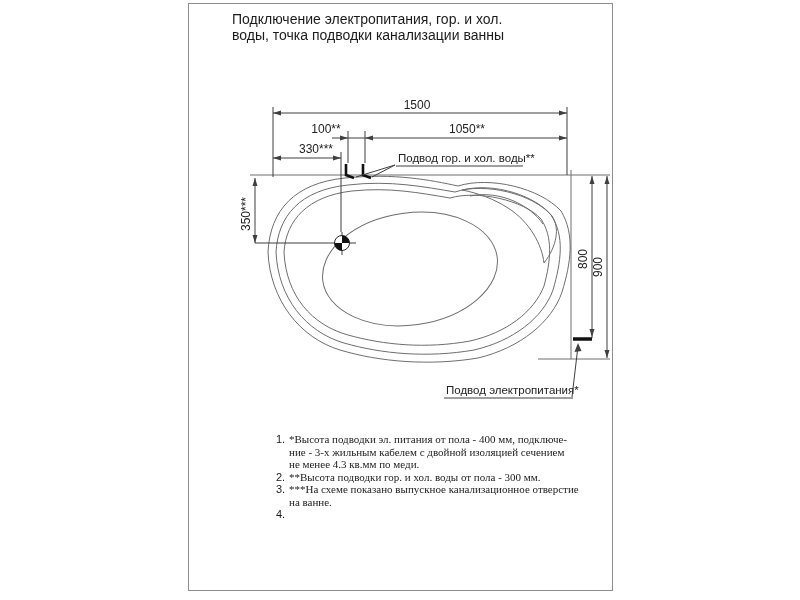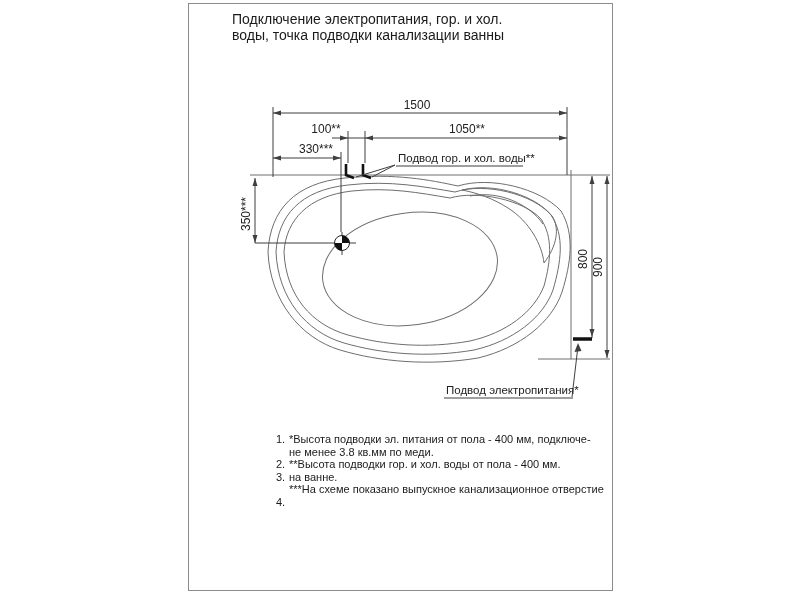--- a/index.html
+++ b/index.html
@@ -8,21 +8,21 @@
   .page{position:absolute;left:188px;top:3px;width:423px;height:586px;
         background:#ffffff;border:1px solid #8c8c8c;}
   .title-block{position:absolute;left:188px;top:11px;width:424px;text-align:left;
                color:#1b1b1b;font-size:14px;line-height:16px;margin-left:44px;}
   .title-block .t3{letter-spacing:0.5px;}
   svg.drawing{position:absolute;left:0;top:0;}
   .notes{position:absolute;left:276px;top:433px;width:345px;color:#1b1b1b;
          font-size:11px;line-height:12.5px;}
   .note{display:flex;margin:0;}
   .note .num{width:13px;flex:0 0 13px;}
-  .note .ntext{flex:1;}
+  .note .ntext{flex:1;font-family:Liberation Serif, serif;}
   text{font-family:"Liberation Sans", sans-serif;font-size:12px;fill:#222;}
   text.lbl{font-size:11.5px;}
   .thin{stroke:#6e6e6e;stroke-width:1;fill:none;}
   .dim{stroke:#3f3f3f;stroke-width:1;fill:none;}
   .bold{stroke:#111;stroke-width:2.6;fill:none;}
   .arrow{fill:#3f3f3f;stroke:none;}
 </style>
 </head>
 <body>
 
@@ -134,34 +134,35 @@
       <path class="dim" d="M444,398 H573"></path>
       <text class="lbl" x="446" y="394">Подвод электропитания*</text>
     </g>
   </svg>
 
   <div class="notes">
     <div class="note">
       <span class="num">1.</span>
       <div class="ntext">
         <div>*Высота подводки эл. питания от пола - 400 мм, подключе-</div>
-        <div>не менее 3.8 кв.мм по меди.</div>
+        <div>ние - 3-х жильным кабелем с двойной изоляцией сечением</div>
+        <div>не менее 4.3 кв.мм по меди.</div>
       </div>
     </div>
     <div class="note">
       <span class="num">2.</span>
       <div class="ntext">
-        <div>**Высота подводки гор. и хол. воды от пола - 400 мм.</div>
+        <div>**Высота подводки гор. и хол. воды от пола - 300 мм.</div>
       </div>
     </div>
     <div class="note">
       <span class="num">3.</span>
       <div class="ntext">
+        <div>***На схеме показано выпускное канализационное отверстие</div>
         <div>на ванне.</div>
-        <div>***На схеме показано выпускное канализационное отверстие</div>
       </div>
     </div>
     <div class="note">
       <span class="num">4.</span>
       <div class="ntext">
       </div>
     </div>
   </div>
 </div>
 

